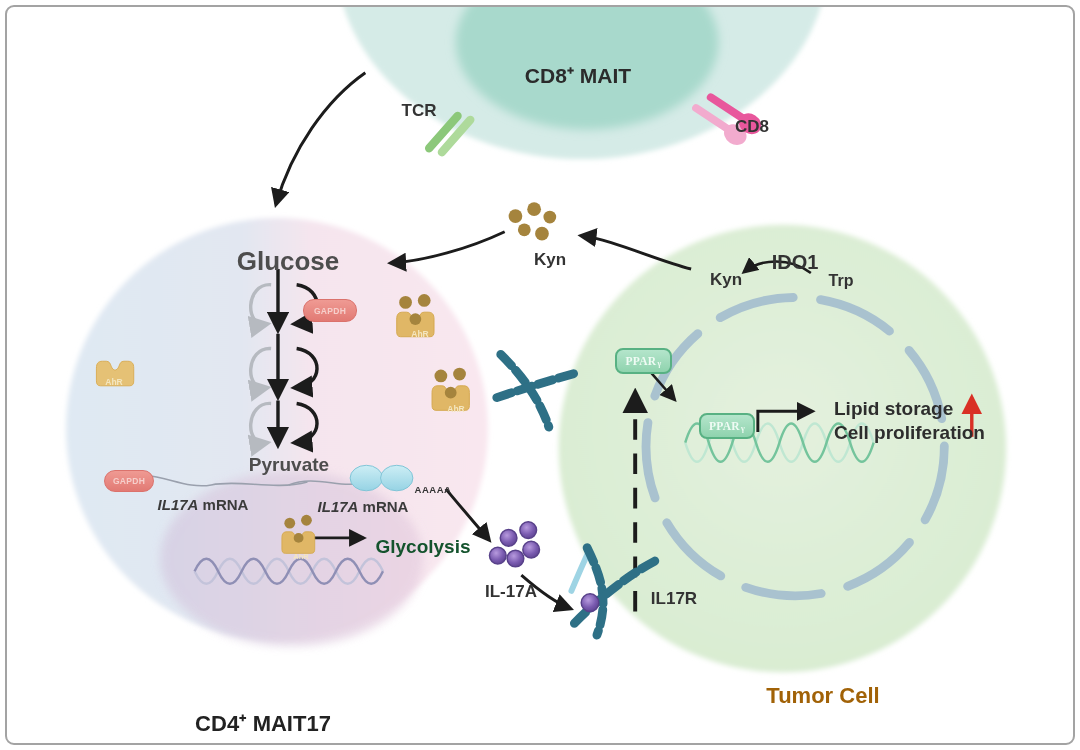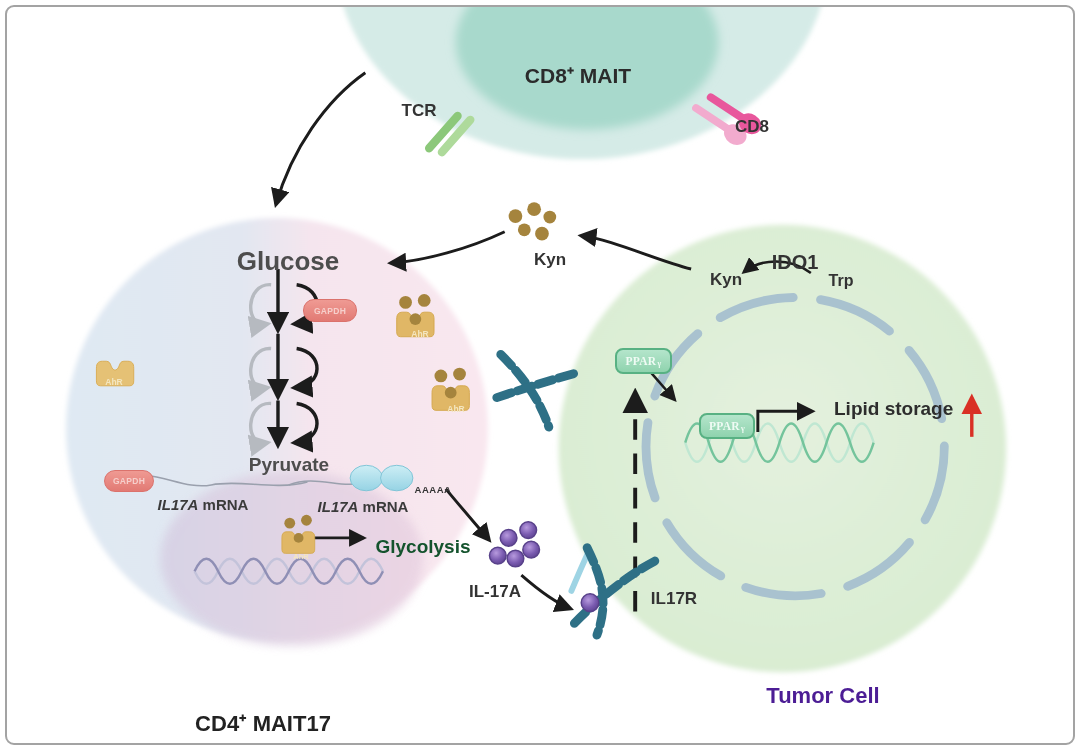--- a/index.html
+++ b/index.html
@@ -223,36 +223,37 @@
   </div>
   <div class="lbl" style="left:426px;top:483px;font-size:9.5px;letter-spacing:.5px;">AAAAA</div>
 
   <div class="lbl" style="left:416px;top:540px;font-size:19px;color:#14532d;">Glycolysis</div>
 
   <div class="lbl" style="left:543px;top:253px;font-size:17px;">Kyn</div>
   <div class="lbl" style="left:719px;top:273px;font-size:17px;">Kyn</div>
   <div class="lbl" style="left:788px;top:255px;font-size:20px;">IDO1</div>
   <div class="lbl" style="left:834px;top:274px;font-size:16px;">Trp</div>
 
-  <div class="lbl" style="left:488px;top:585px;font-size:17px;">IL-17A</div>
+  <div class="lbl" style="left:504px;top:585px;font-size:17px;">IL-17A</div>
   <div class="lbl" style="left:667px;top:592px;font-size:17px;">IL17R</div>
 
   <div class="pill ppar" style="left:608px;top:341px;width:53px;height:22px;">
     <span>PPAR</span>
         <span class="sub">γ</span>
   </div>
   <div class="pill ppar" style="left:692px;top:406px;width:52px;height:22px;">
     <span>PPAR</span>
         <span class="sub">γ</span>
   </div>
 
   <div class="lbl-left" style="left:827px;top:402px;font-size:19px;color:#2d2d2d;">Lipid storage</div>
+  <div class="lbl-left" style="left:827px;top:426px;font-size:19px;color:#2d2d2d;">Cell proliferation</div>
 
   <div class="ahrlbl" style="left:107px;top:375px;font-size:8.5px;">AhR</div>
   <div class="ahrlbl" style="left:413px;top:327px;font-size:8.5px;">AhR</div>
   <div class="ahrlbl" style="left:449px;top:402px;font-size:8.5px;">AhR</div>
   <div class="ahrlbl" style="left:294px;top:549px;font-size:7.5px;">AhR</div>
 
   <div class="lbl" style="left:256px;top:686px;font-size:22px;color:#222;margin-top:31px;">CD4⁺ MAIT17</div>
-  <div class="lbl" style="left:816px;top:689px;font-size:22px;color:#4c1d95;">Tumor Cell</div>
+  <div class="lbl" style="left:816px;top:689px;font-size:22px;color:#a16207;">Tumor Cell</div>
 
  </div>
 </div>
 
 </body></html>

